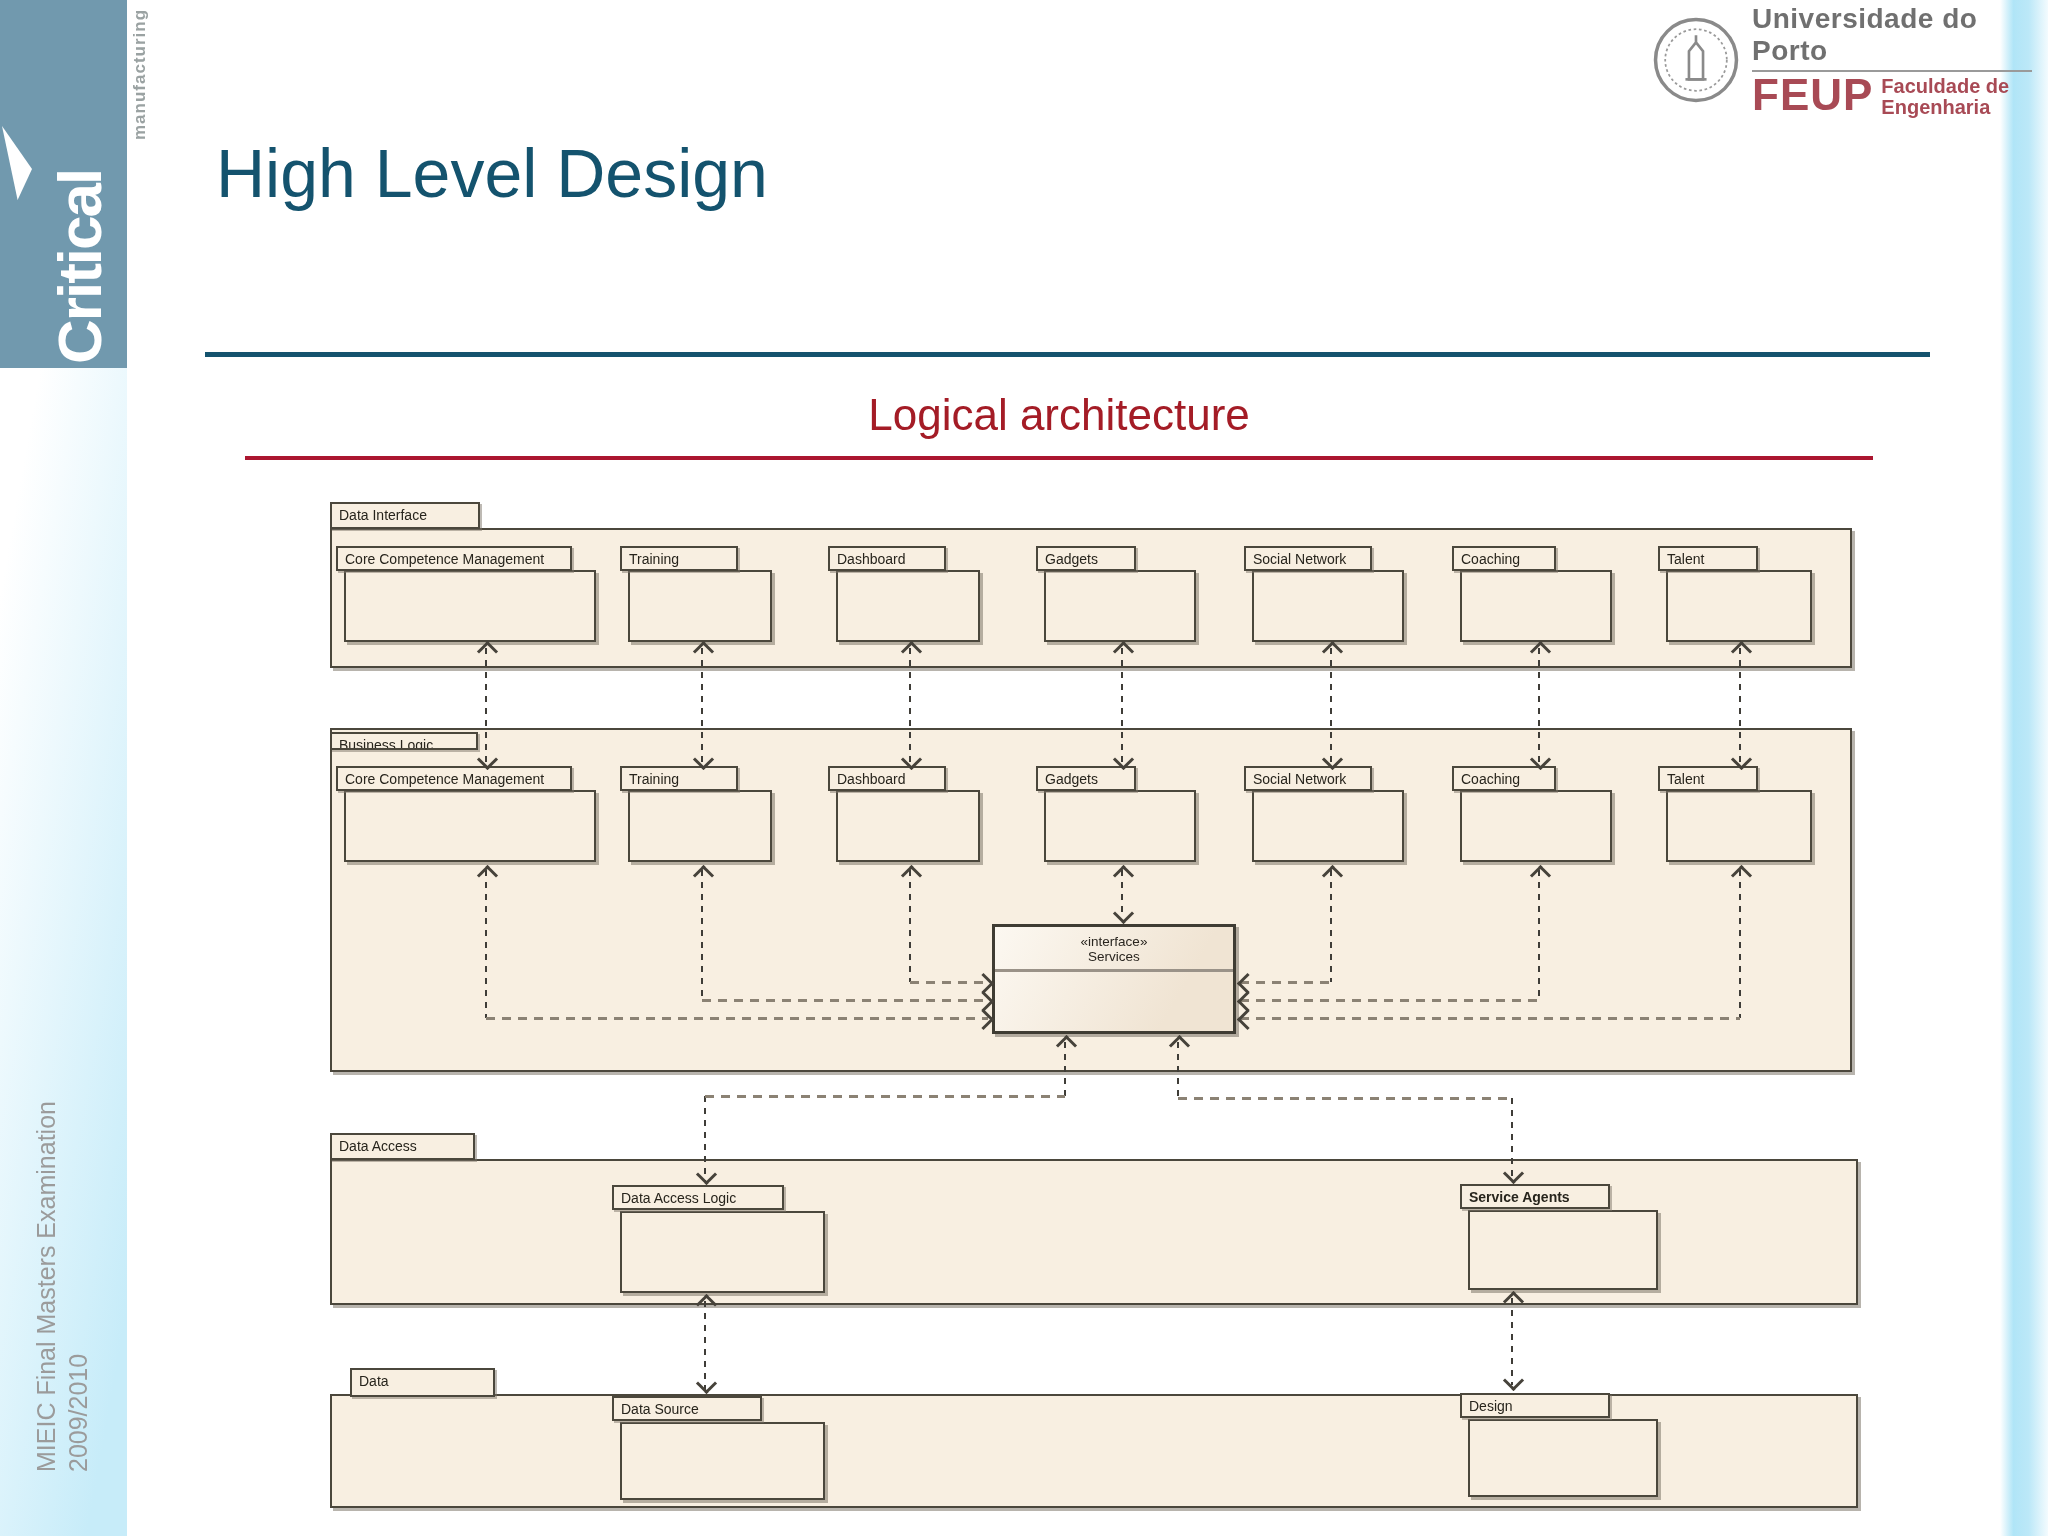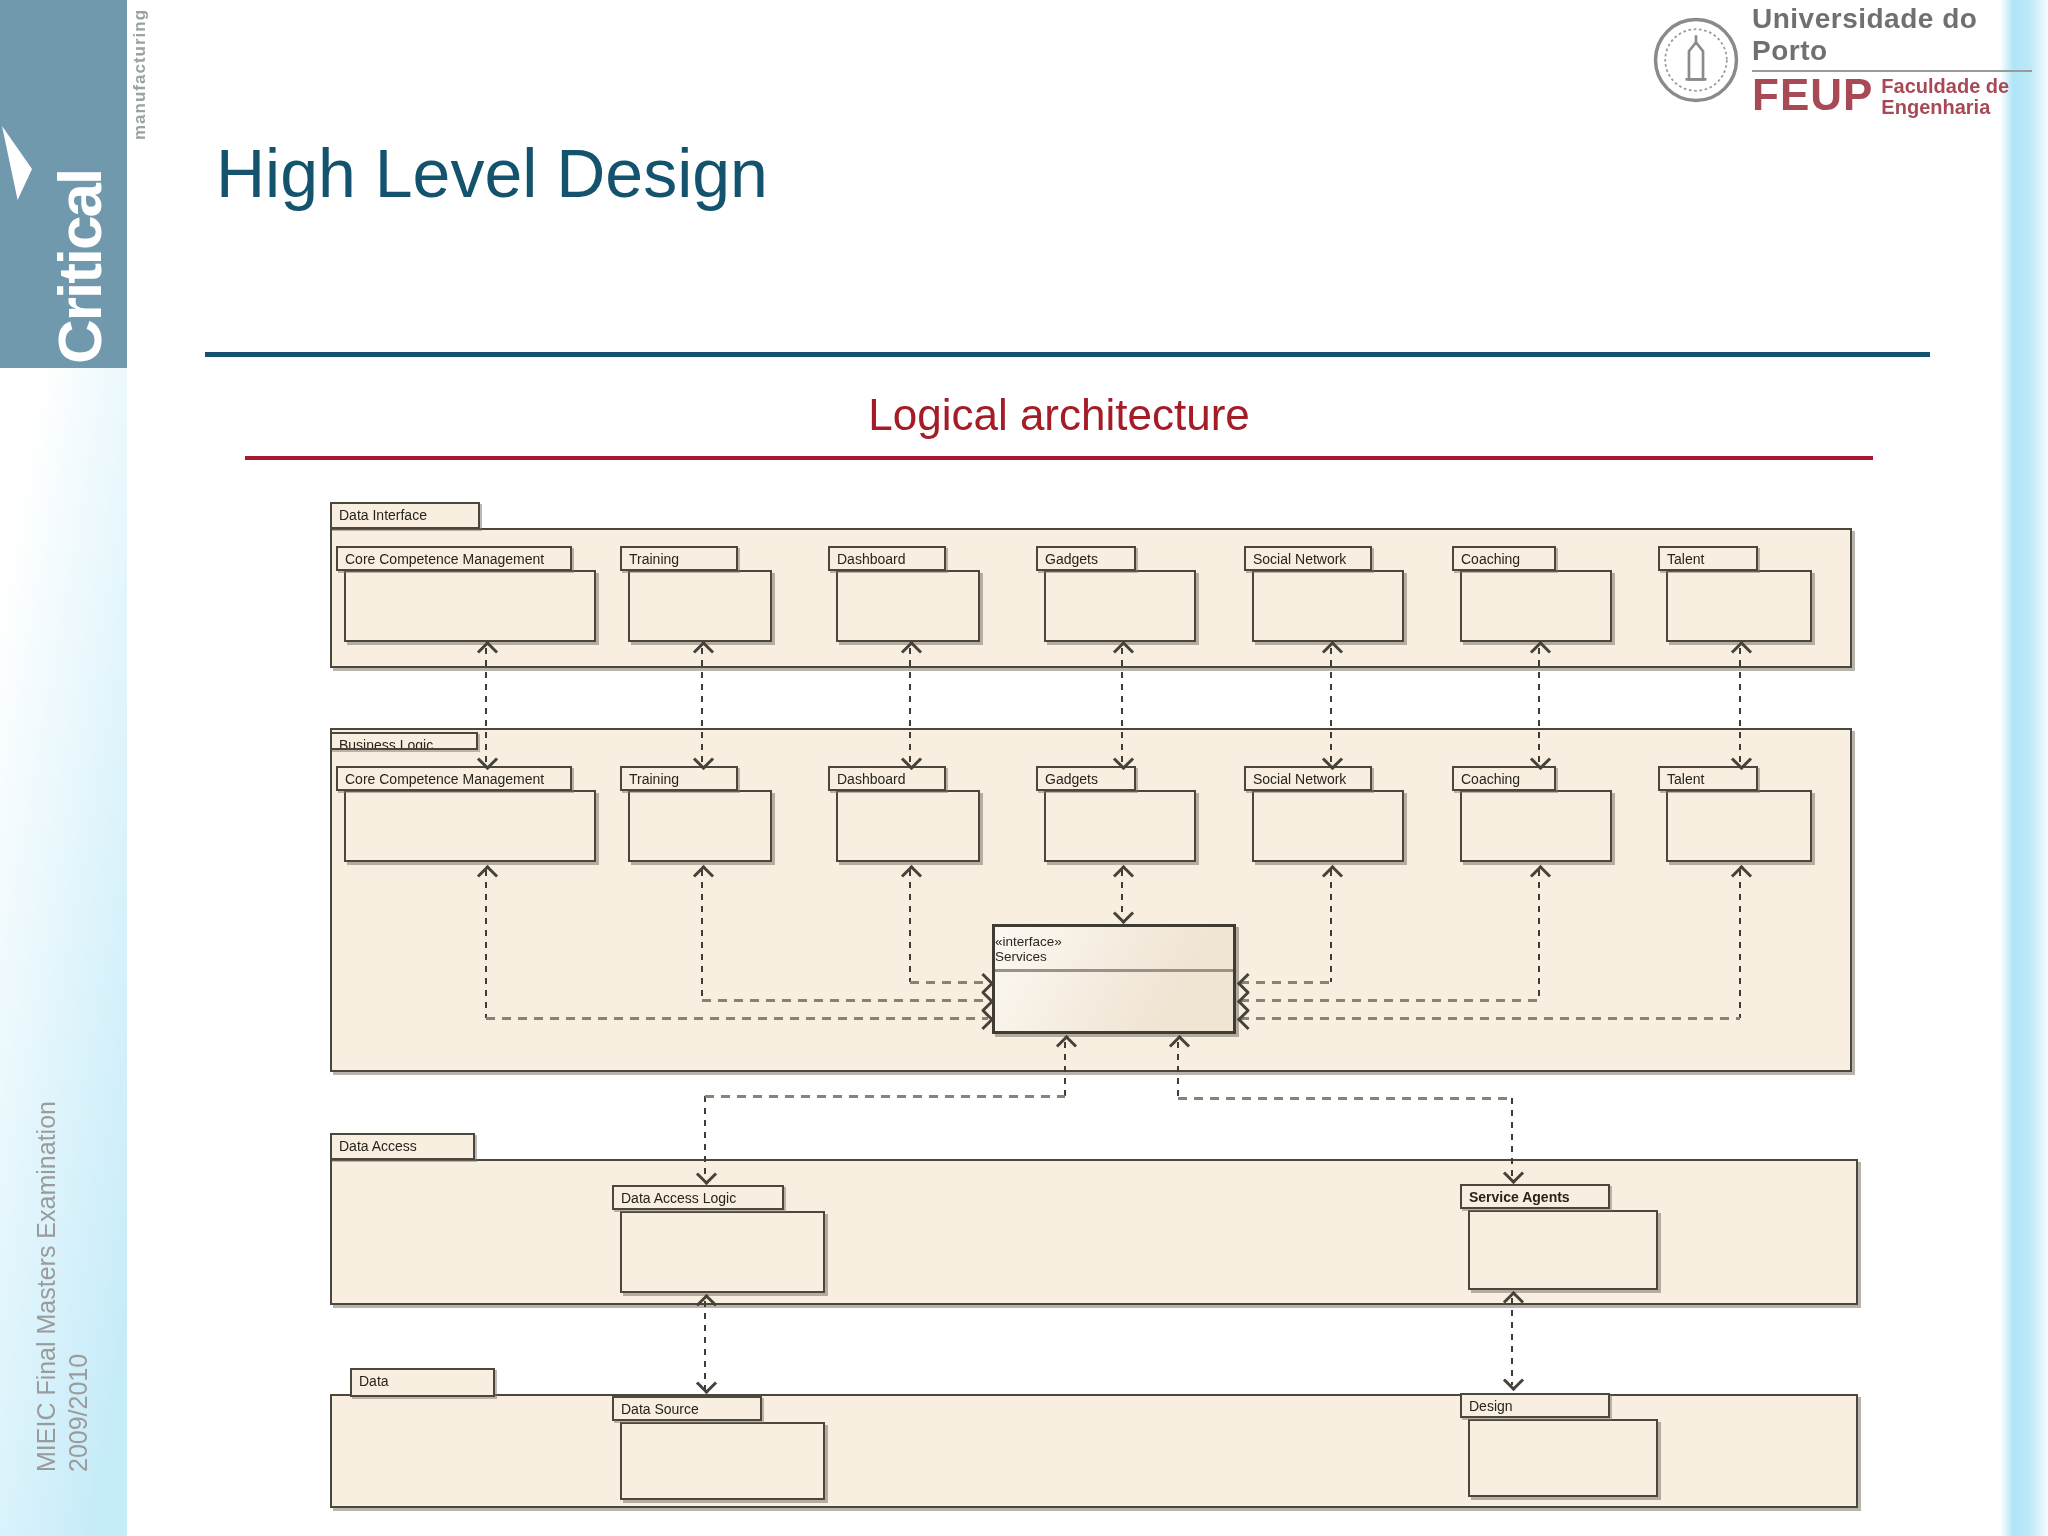--- a/index.html
+++ b/index.html
@@ -38,21 +38,21 @@
   .feup-fac{font-size:20px;font-weight:bold;color:#a84a55;line-height:1.05;margin:2px 0 0 8px}
   
   #diagram{position:absolute;left:0;top:0;width:2048px;height:1536px}
   .layer-body,.pkg-body{position:absolute;background:#f8efe1;border:2px solid #4b473c;
       box-sizing:border-box;box-shadow:3px 3px 0 rgba(125,118,106,.55)}
   .layer-tab,.pkg-tab{position:absolute;background:#f8efe1;border:2px solid #4b473c;
       box-sizing:border-box;box-shadow:2px 2px 0 rgba(125,118,106,.5);
       font-size:14px;color:#27241c;padding:3px 4px 0 7px;white-space:nowrap;overflow:hidden}
   .svc{position:absolute;background:linear-gradient(120deg,#fcf8f1 0%,#f0e4d3 75%);
        border:3px solid #3f3c33;box-shadow:3px 3px 0 rgba(120,113,103,.55);box-sizing:border-box;
-       text-align:left;font-size:13.5px;color:#2a2620}
+       text-align:center;font-size:13.5px;color:#2a2620}
   .svc-st{margin-top:7px}
   .svc-div{height:3px;background:#9a9288;margin-top:5px}
   .vl{position:absolute;width:2px;
       background:repeating-linear-gradient(to bottom,#3f3d38 0 6px,transparent 6px 12px)}
   .hl{position:absolute;height:3px;
       background:repeating-linear-gradient(to right,#8b8274 0 9px,transparent 9px 16px)}
   .ah{position:absolute;width:12px;height:12px;border-right:3px solid #46423a;border-bottom:3px solid #46423a}
 </style>
 </head>
 <body>

